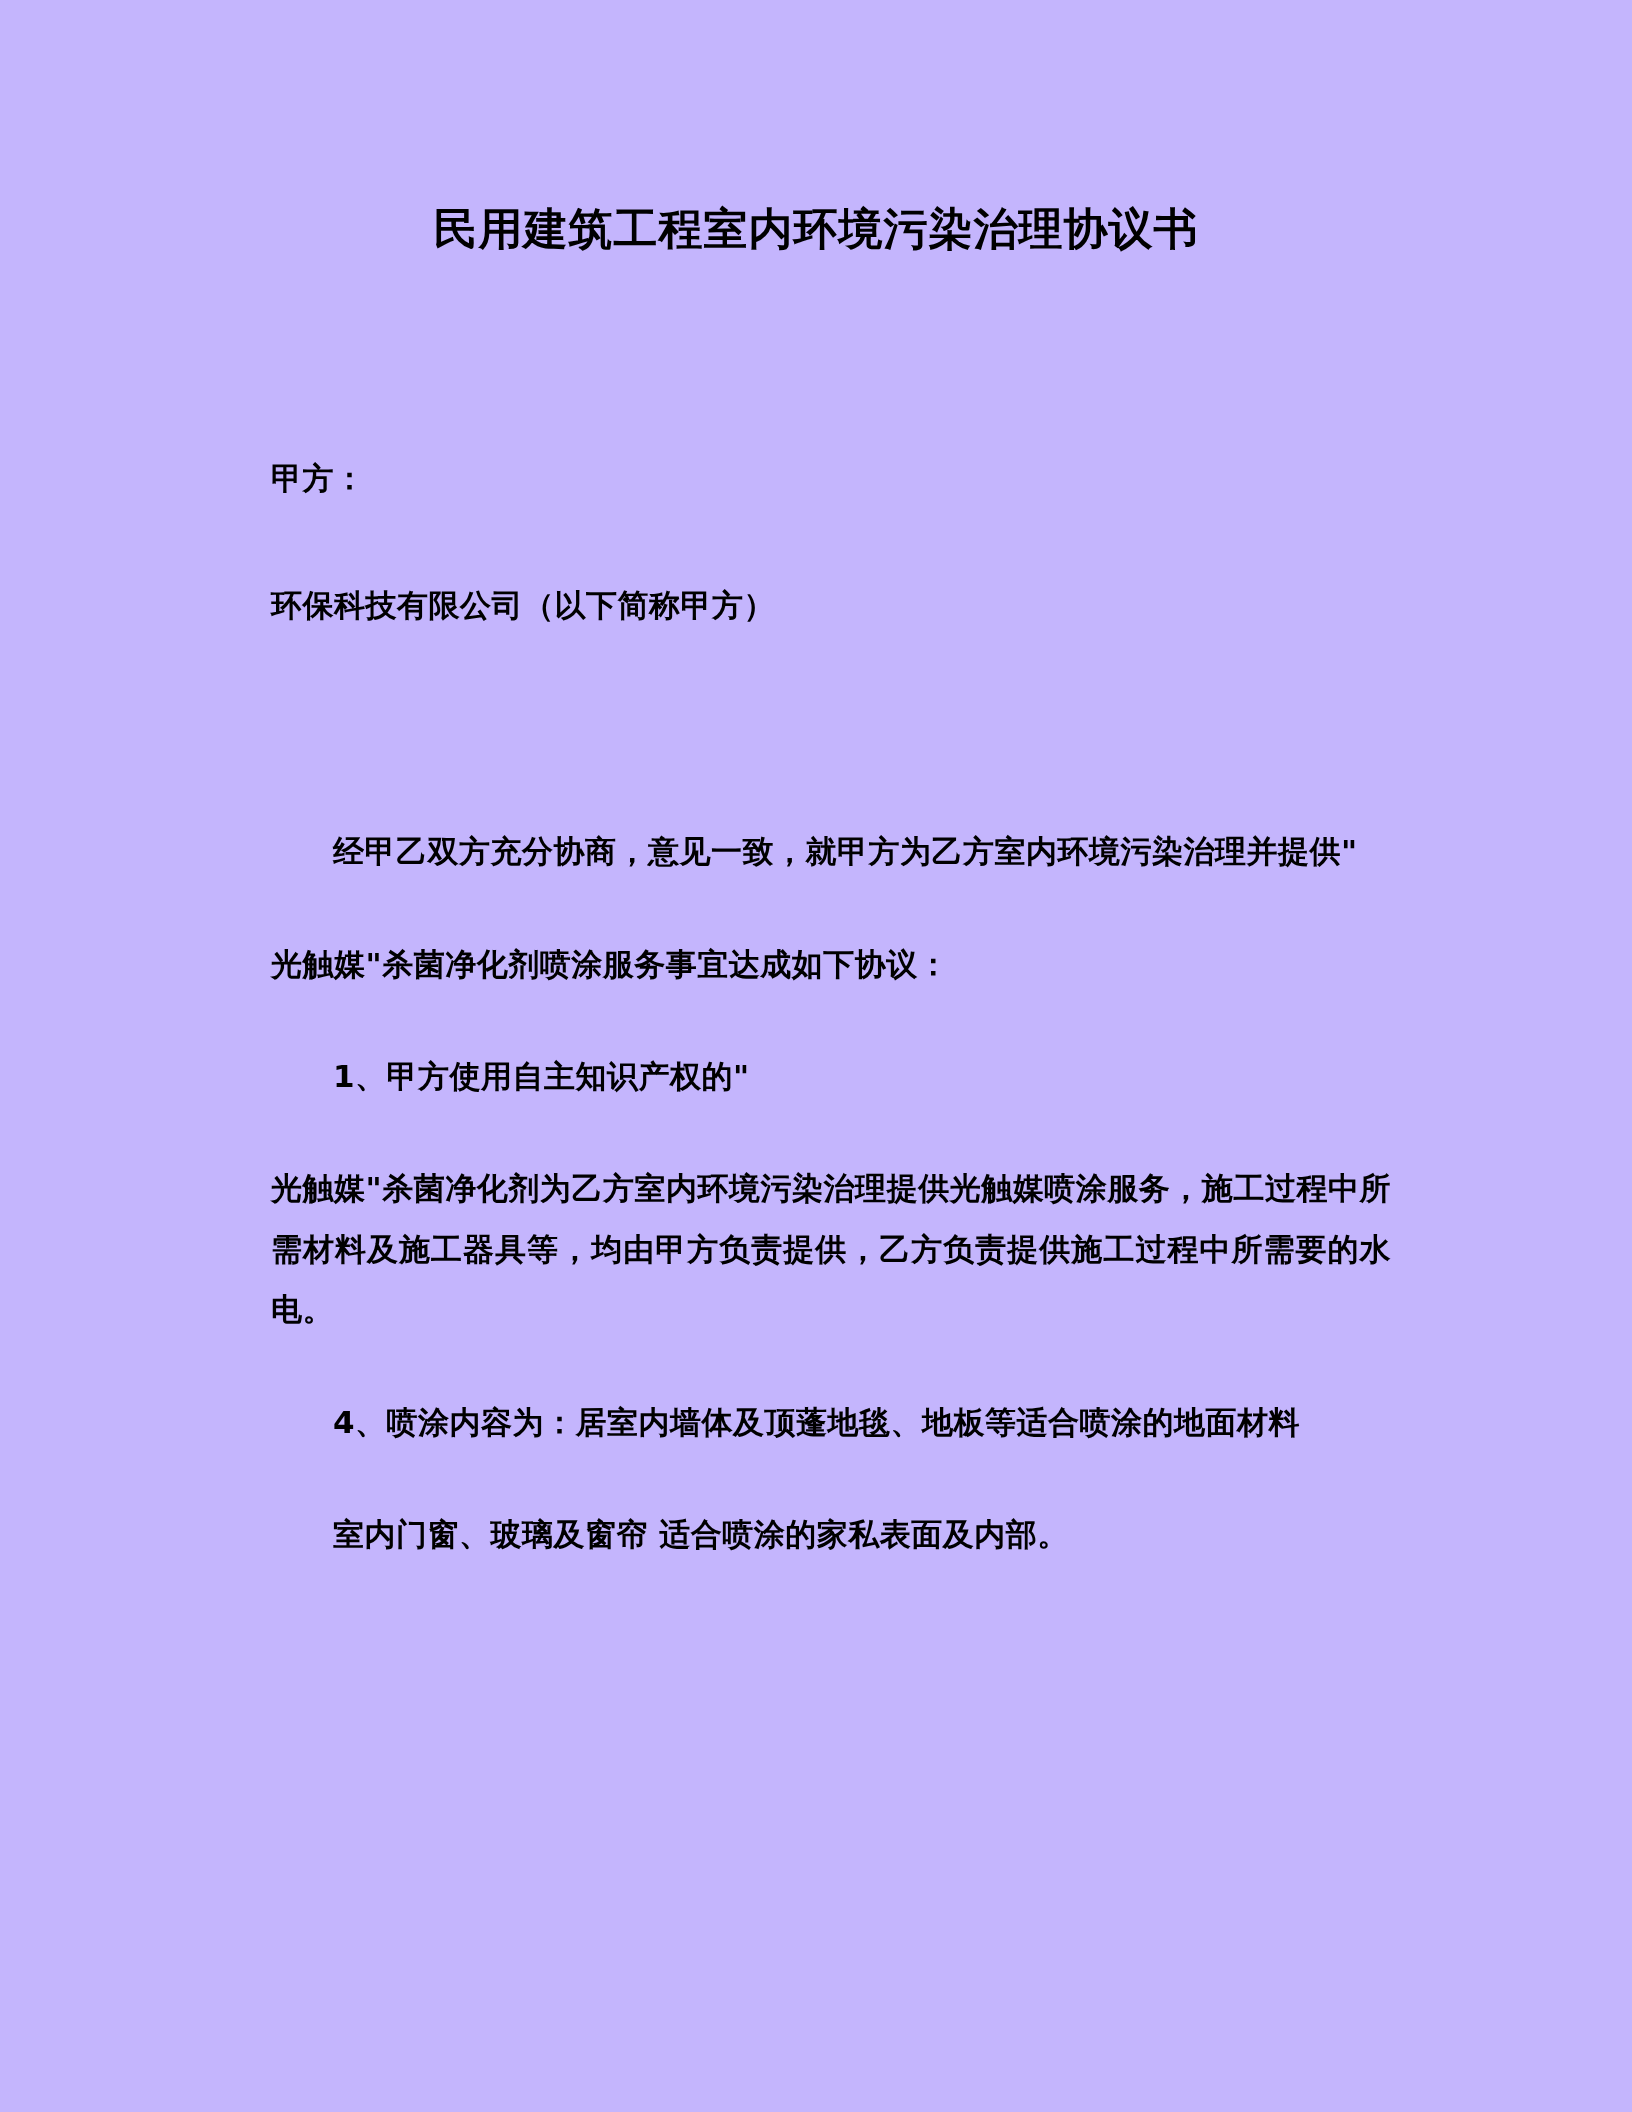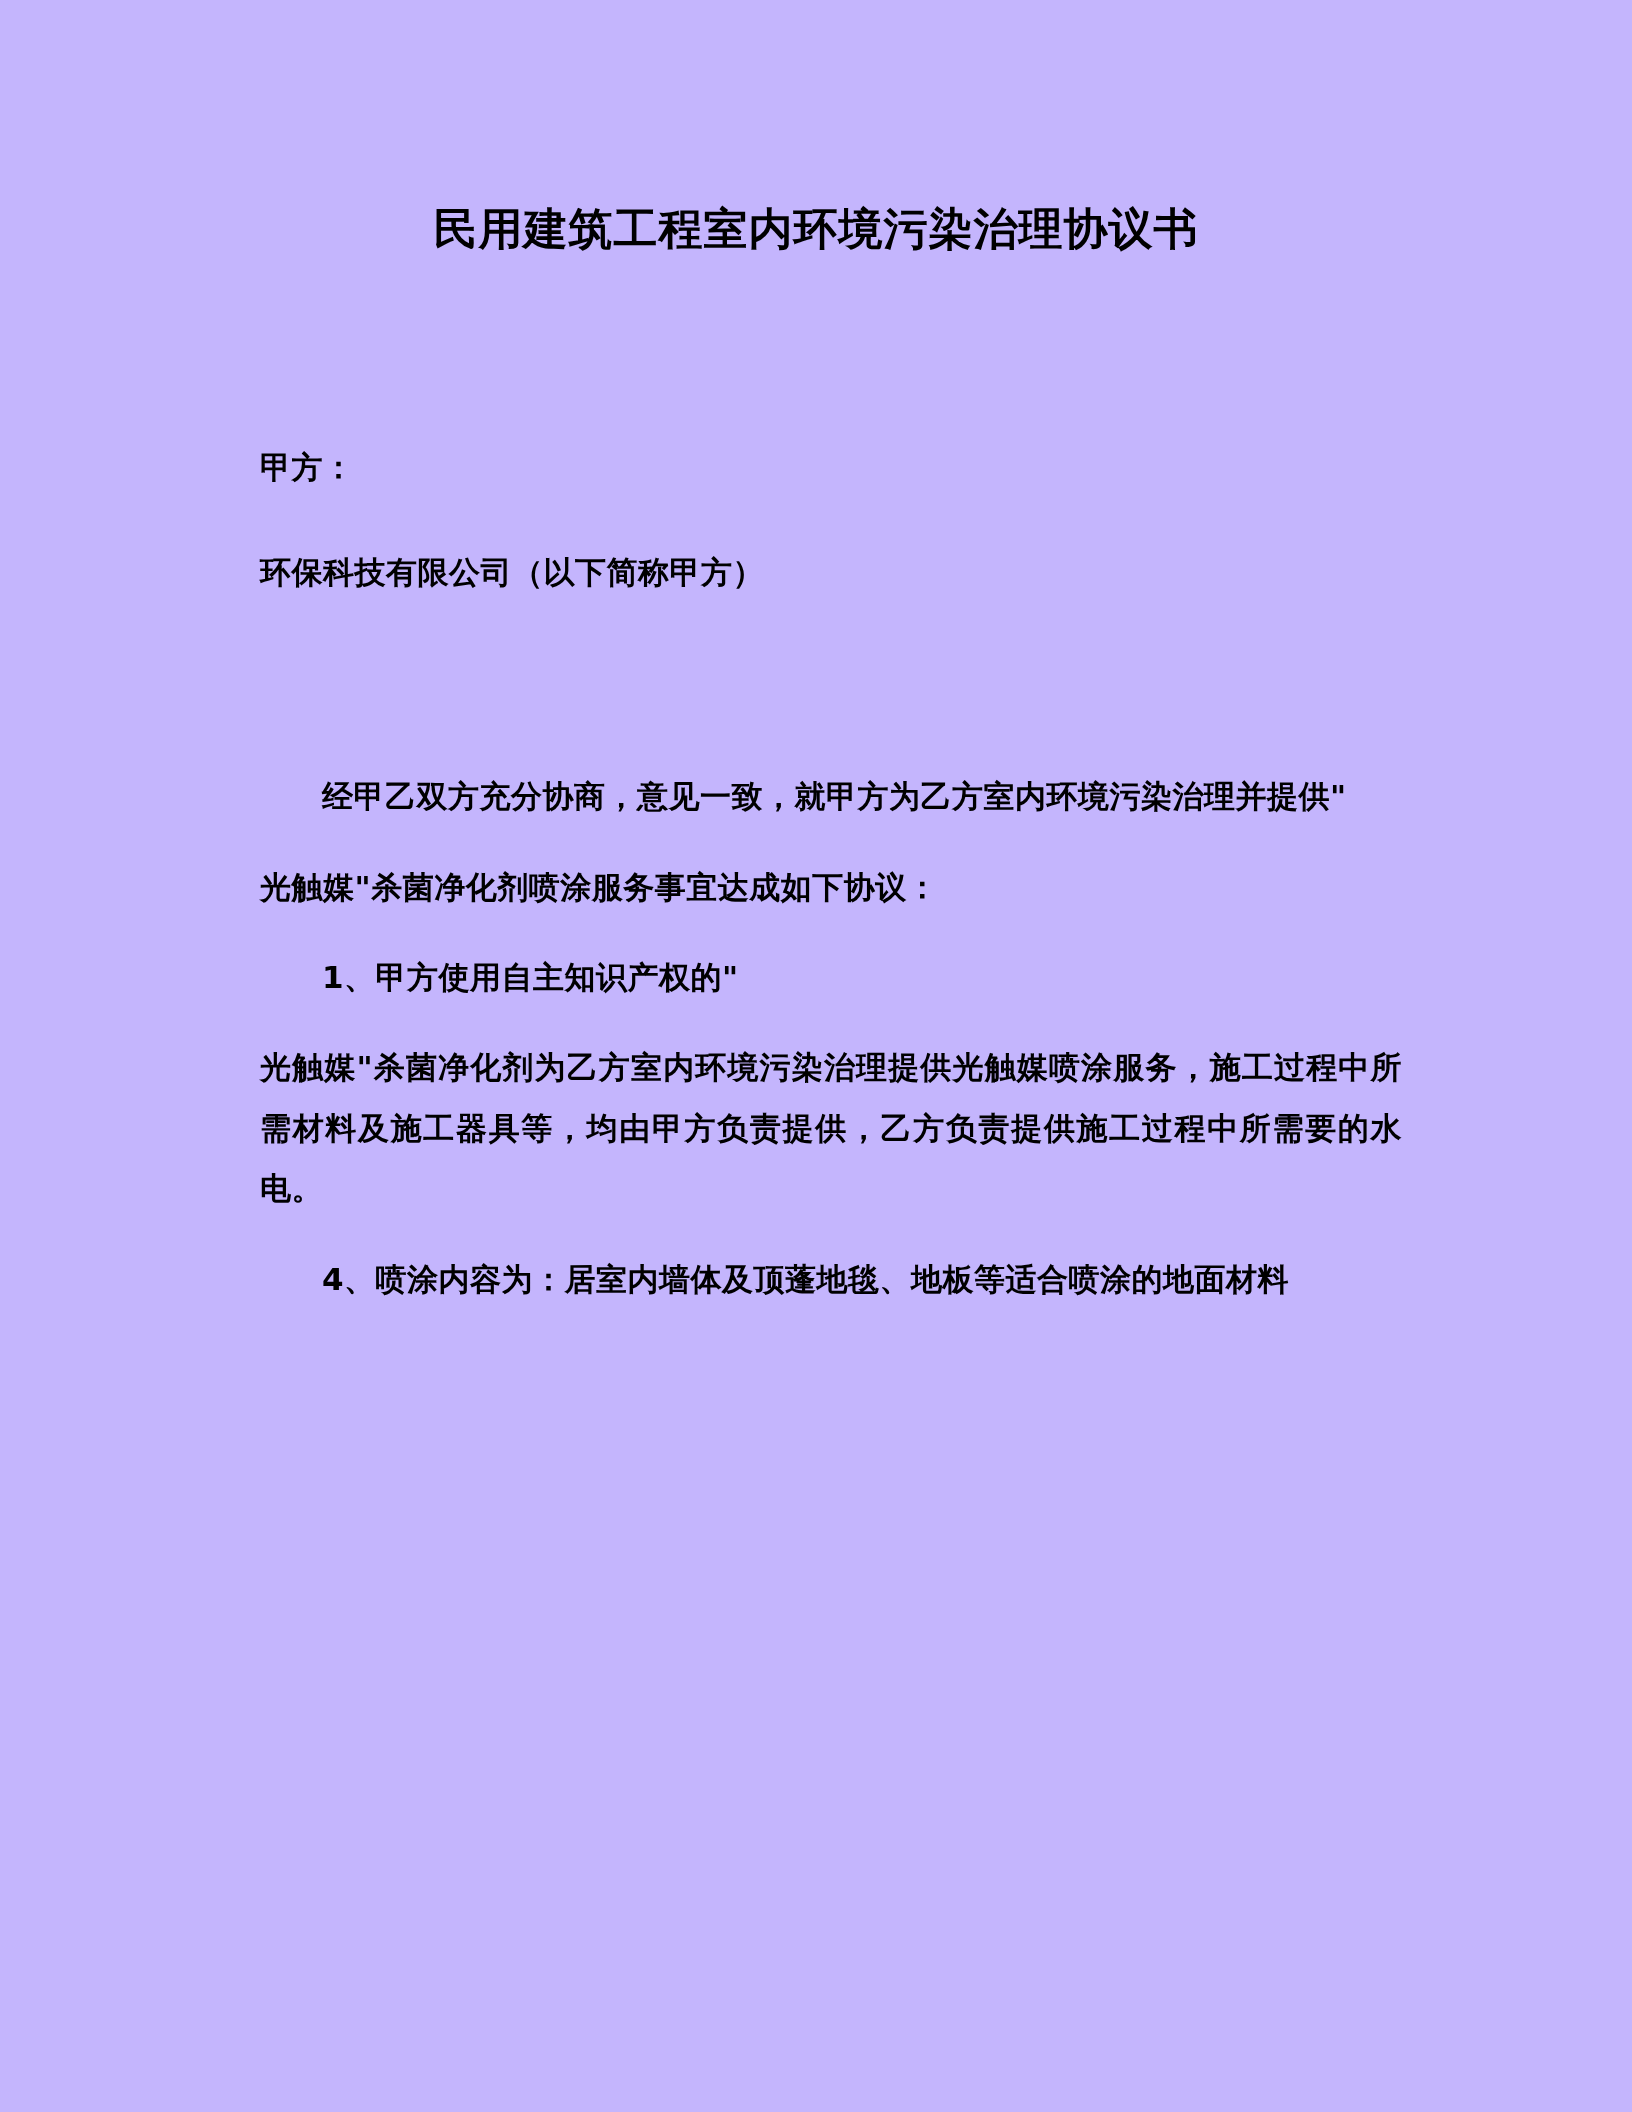--- a/index.html
+++ b/index.html
@@ -34,21 +34,21 @@
   .body-block {
     margin: 0 auto;
     width: 1180px;
     padding-left: 30px;
     box-sizing: border-box;
   }
   .para {
     font-size: 31px;
     font-weight: bold;
     line-height: 1.95;
-    margin: 4px;
+    margin: 15px;
     text-align: justify;
     text-indent: 62px;
     letter-spacing: 0.5px;
   }
   .para.noindent {
     text-indent: 0;
   }
   .spacer-xl { height: 176px; }
   .spacer-l  { height: 120px; }
   .spacer-m  { height: 36px; }
@@ -89,15 +89,16 @@
     <div class="spacer-s"></div>
 
     <p class="para noindent"> 光触媒"杀菌净化剂为乙方室内环境污染治理提供光触媒喷涂服务，施工过程中所需材料及施工器具等，均由甲方负责提供，乙方负责提供施工过程中所需要的水电。</p>
 
     <div class="spacer-s"></div>
 
     <p class="para">4、喷涂内容为：居室内墙体及顶蓬地毯、地板等适合喷涂的地面材料</p>
 
     <div class="spacer-s"></div>
 
+    <p class="para">室内门窗、玻璃及窗帘 适合喷涂的家私表面及内部。</p>
 
   </div>
 </div>
 
 </body></html>

